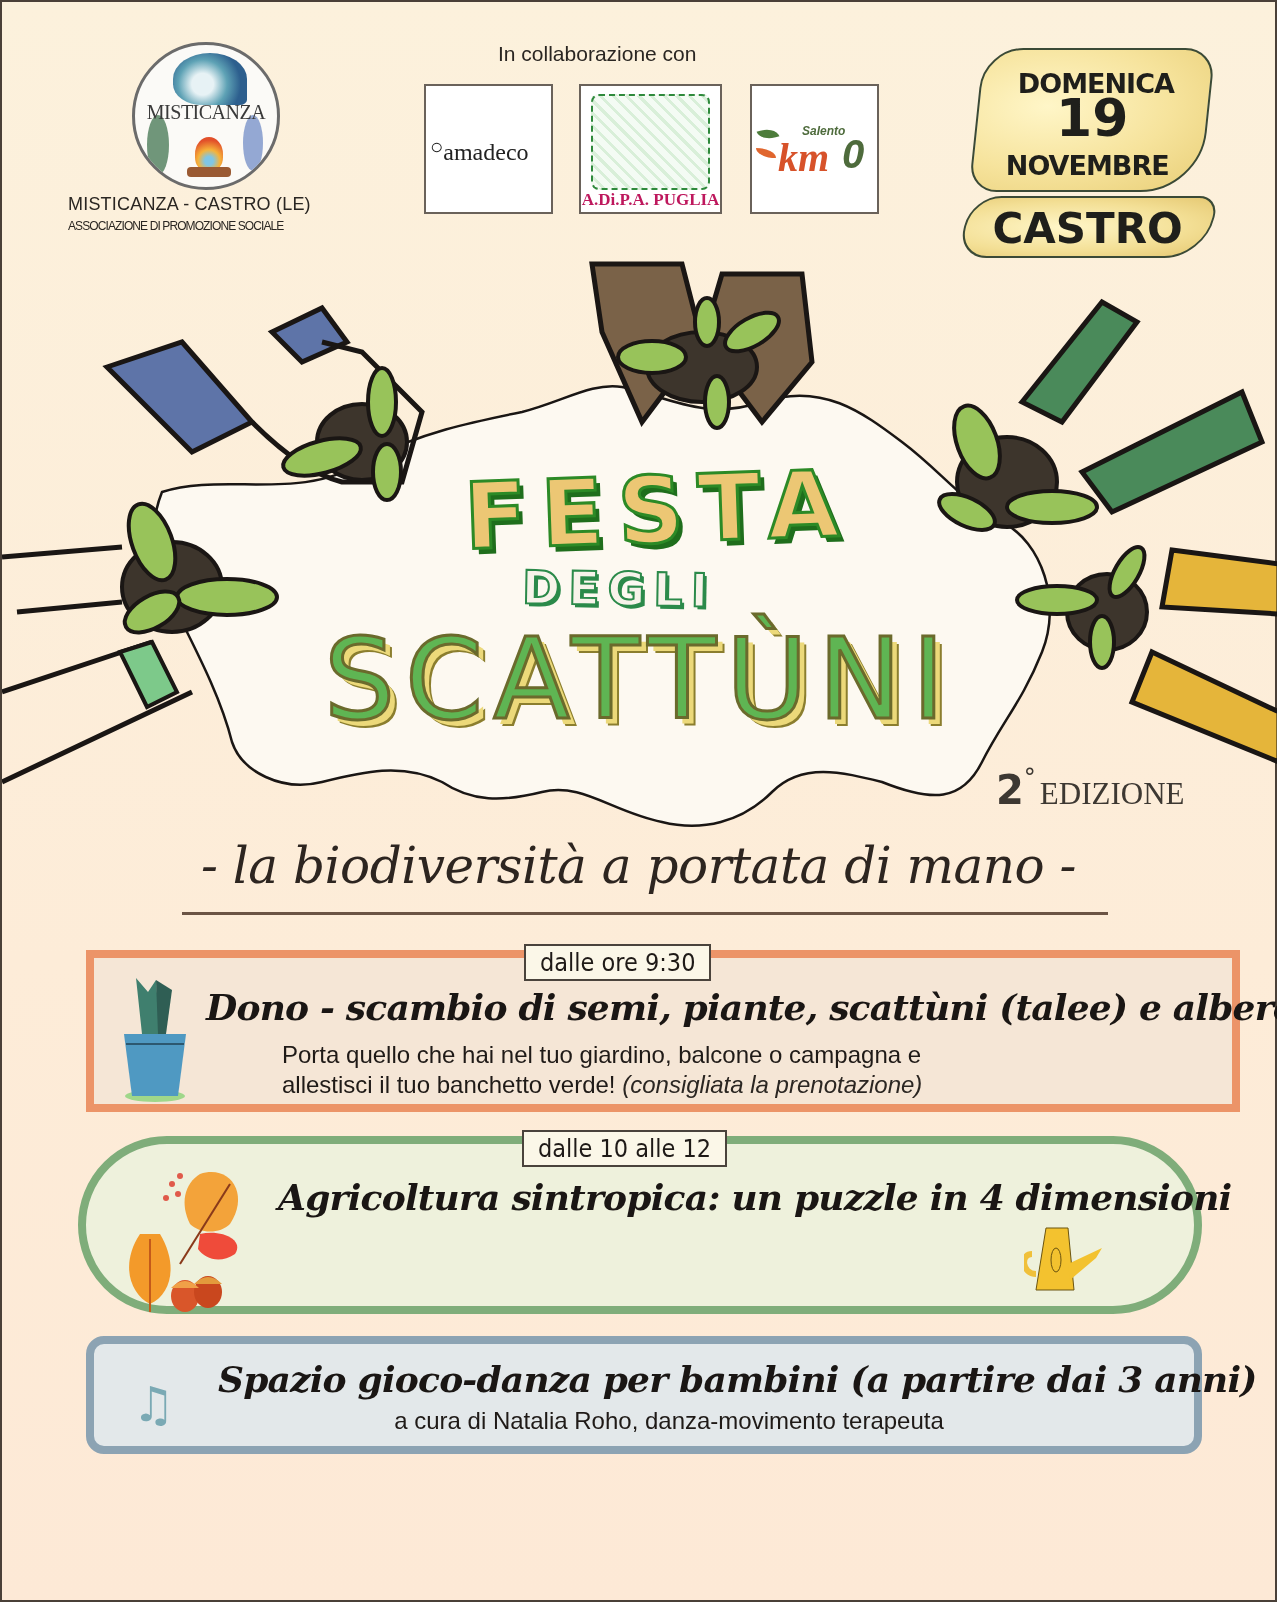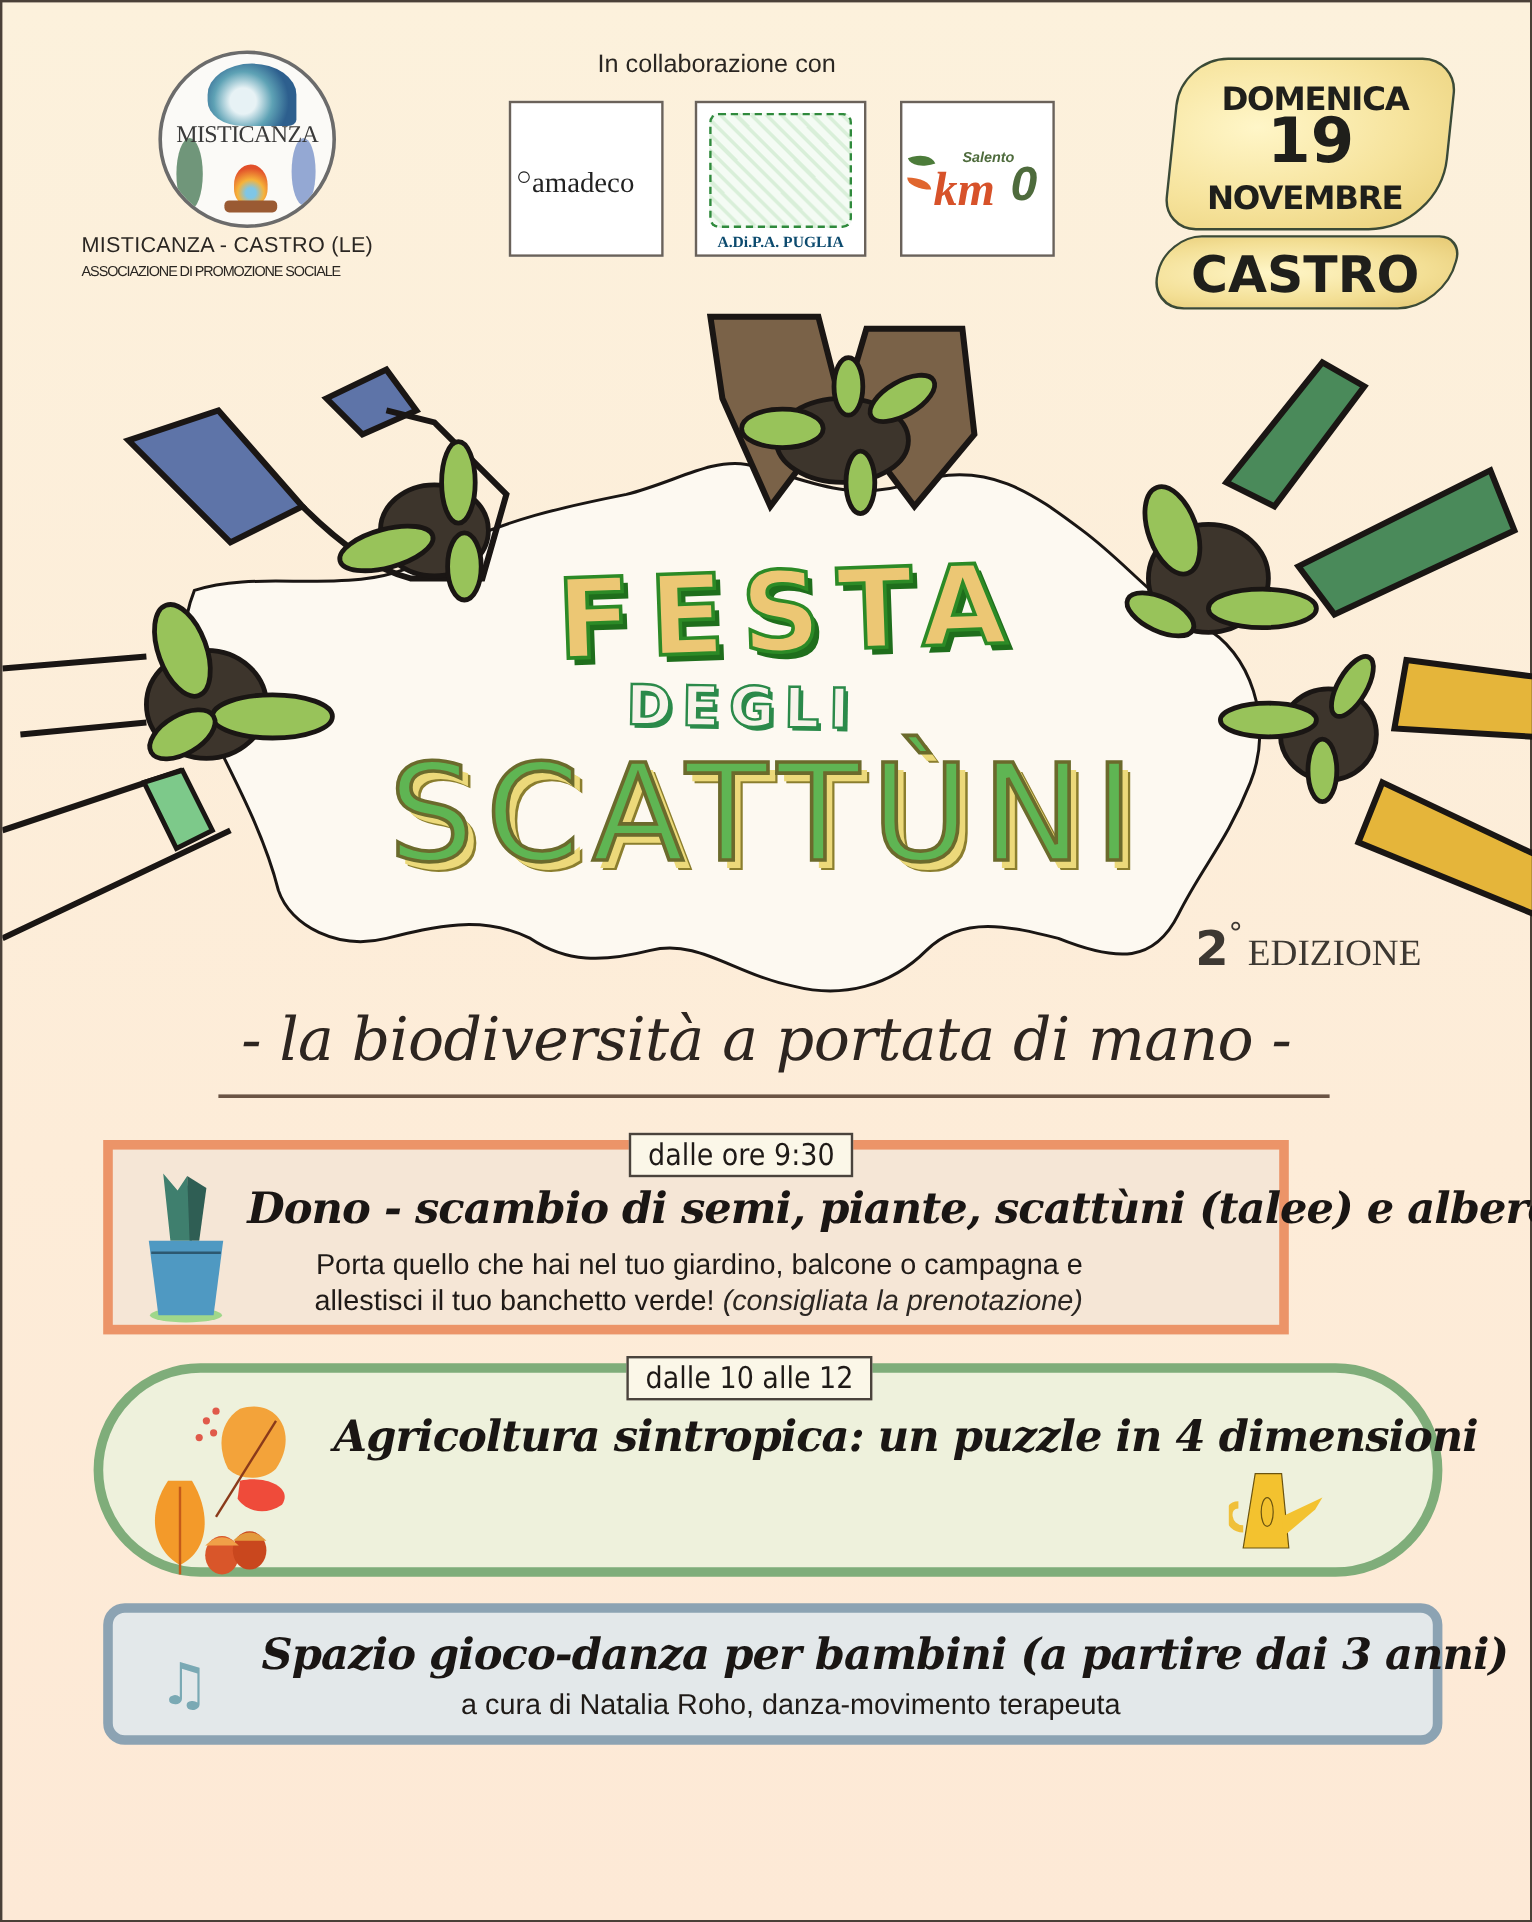--- a/index.html
+++ b/index.html
@@ -32,21 +32,21 @@
   .org-sub { position: absolute; left: 66px; top: 217px; font-size: 12px; color: #2a2622; letter-spacing: -0.9px; text-align: center; }
 
   .collab-label { position: absolute; left: 496px; top: 40px; font-size: 21px; color: #2a2622; }
   .partner { position: absolute; top: 82px; width: 129px; height: 130px; background: #fff; border: 2px solid #6a625a; }
   .partner.p1 { left: 422px; }
   .partner.p2 { left: 577px; width: 143px; }
   .partner.p3 { left: 748px; }
   .p1 .txt { position: absolute; left: 4px; top: 48px; font-family: "Liberation Serif", serif; font-size: 24px; color: #222; }
   .p1 .txt .o { font-size: 22px; vertical-align: 6px; }
   .p2 .art { position: absolute; left: 10px; top: 8px; right: 10px; height: 96px; border: 2px dashed #2f8a3c; border-radius: 8px; background: repeating-linear-gradient(45deg, #f4fbf4 0 6px, #d9efd9 6px 9px); }
-  .p2 .lbl { position: absolute; left: 0; right: 0; bottom: 2px; text-align: center; font-family: "Liberation Serif", serif; font-weight: bold; font-size: 13px; color: #0c4a6e; }
+  .p2 .lbl { position: absolute; left: 0; right: 0; bottom: 2px; text-align: center; font-family: "Liberation Serif", serif; font-weight: bold; font-size: 17px; color: #be185d; }
   .p3 .leaf1 { position: absolute; left: 6px; top: 42px; width: 20px; height: 12px; background: #4c7c3a; border-radius: 0 100% 0 100%; transform: rotate(-20deg); }
   .p3 .leaf2 { position: absolute; left: 4px; top: 62px; width: 20px; height: 10px; background: #e0662e; border-radius: 0 100% 0 100%; }
   .p3 .salento { position: absolute; left: 50px; top: 38px; font-family: "Liberation Sans", sans-serif; font-style: italic; font-weight: bold; font-size: 12px; color: #4e6b3c; }
   .p3 .km { position: absolute; left: 26px; top: 48px; font-family: "Liberation Serif", serif; font-style: italic; font-weight: bold; font-size: 40px; color: #d7522a; }
   .p3 .zero { position: absolute; left: 90px; top: 46px; font-family: "Liberation Sans", sans-serif; font-style: italic; font-weight: bold; font-size: 40px; color: #4e6b3c; }
 
   .date-badge { position: absolute; left: 974px; top: 46px; width: 232px; height: 144px; background: radial-gradient(ellipse at 30% 40%, #fff6c8 0%, #f6e39c 55%, #e9cf78 100%); border: 2px solid #3b4a36; border-radius: 40px 30px 60px 28px; transform: skewX(-6deg); }
   .date-badge .dow, .date-badge .day, .date-badge .month { position: absolute; left: 0; right: 0; text-align: center; font-family: "DejaVu Sans", sans-serif; font-weight: bold; color: #1f1f1b; transform: skewX(6deg); }
   .date-badge .dow { top: 18px; font-size: 27px; letter-spacing: -1px; }
   .date-badge .day { top: 38px; font-size: 52px; }
@@ -62,24 +62,24 @@
   .edition .num { font-size: 40px; }
   .edition .deg { font-size: 24px; vertical-align: 18px; font-weight: normal; }
   .edition .lbl { font-size: 31px; font-weight: normal; margin-left: 4px; font-family: Liberation Serif, serif; }
 
   .tagline { position: absolute; left: 0; right: 0; top: 835px; text-align: center; font-family: "DejaVu Serif", serif; font-style: italic; font-size: 50px; color: #2d2520; letter-spacing: -0.5px; }
   .tagline-rule { position: absolute; left: 180px; top: 910px; width: 926px; height: 3px; background: #6b5444; }
 
   
   .time-tag { position: absolute; background: #fbf7e8; border: 2px solid #4a433c; padding: 2px 14px; font-family: "DejaVu Sans Condensed", "DejaVu Sans", sans-serif; font-size: 25px; color: #1f1a17; z-index: 3; white-space: nowrap; }
   .ev-title { font-family: "DejaVu Serif", serif; font-style: italic; font-weight: bold; color: #1a1614; letter-spacing: -0.8px; white-space: nowrap; }
-  .ev-desc { font-family: "Liberation Sans", sans-serif; font-size: 24px; color: #1f1a17; line-height: 30px; }
+  .ev-desc { font-family: "Liberation Sans", sans-serif; font-size: 24px; color: #1f1a17; line-height: 30px; margin-left: 20px; }
   .ev-desc em { font-style: italic; color: #2b2622; }
 
-  .ev1 { position: absolute; left: 84px; top: 948px; width: 988px; height: 162px; background: #f5e6d6; border: 8px solid #ec9468; text-align: right; }
+  .ev1 { position: absolute; left: 84px; top: 948px; width: 1154px; height: 162px; background: #f5e6d6; border: 8px solid #ec9468; }
   .ev1 .time-tag { left: 430px; top: -14px; }
   .ev1 .ev-title { position: absolute; left: 112px; top: 28px; font-size: 36px; }
   .ev1 .ev-desc { position: absolute; left: 168px; top: 82px; }
   .pot { position: absolute; left: 28px; top: 14px; width: 66px; height: 132px; }
 
   .ev2 { position: absolute; left: 76px; top: 1134px; width: 1124px; height: 178px; background: #eef1dc; border: 8px solid #7fad7a; border-radius: 90px; }
   .ev2 .time-tag { left: 436px; top: -14px; }
   .ev2 .ev-title { position: absolute; left: 192px; top: 32px; font-size: 36px; }
   .ev2 .ev-desc { position: absolute; left: 220px; top: 88px; }
   .leaves { position: absolute; left: 34px; top: 10px; width: 130px; height: 160px; }

